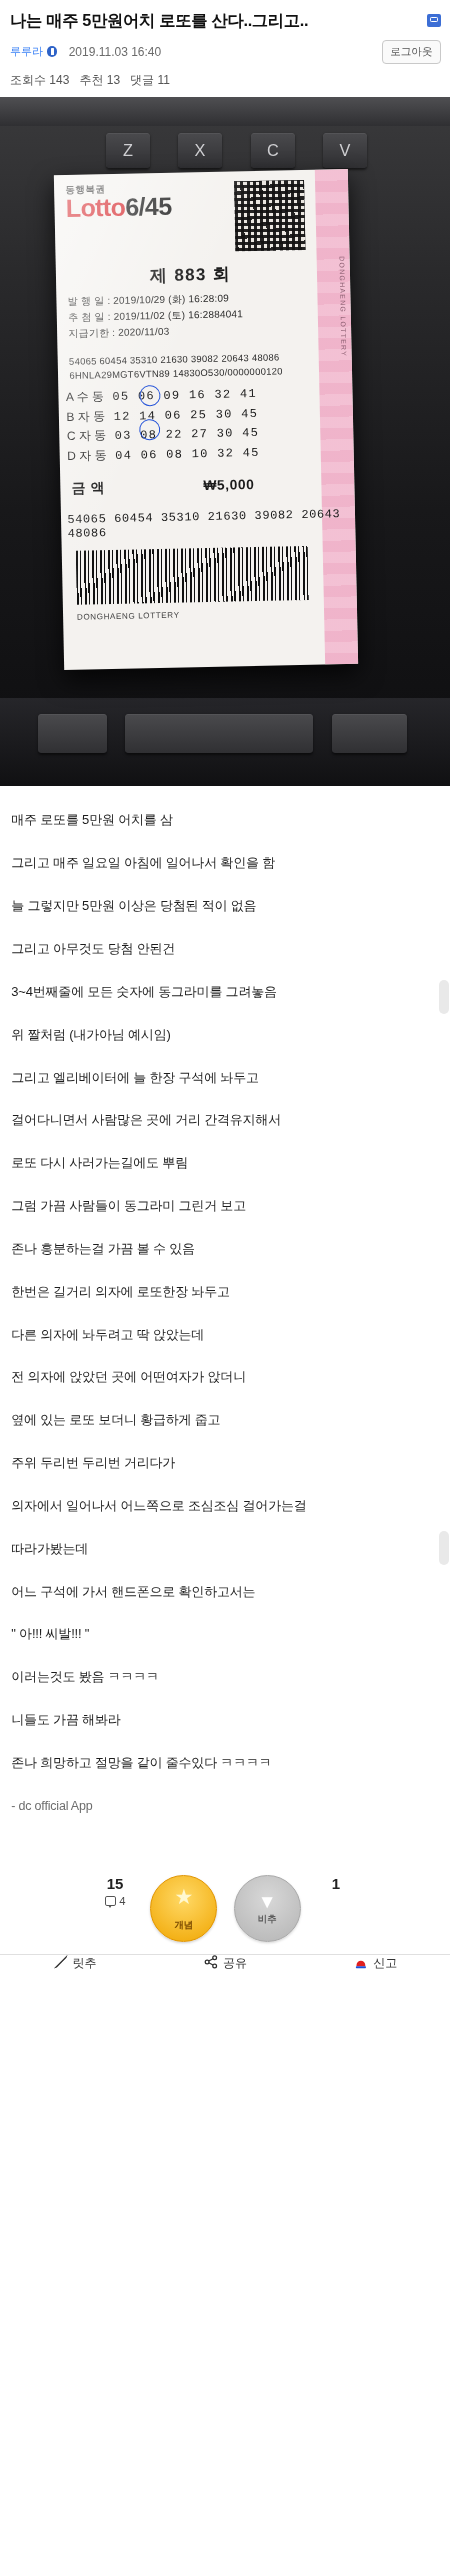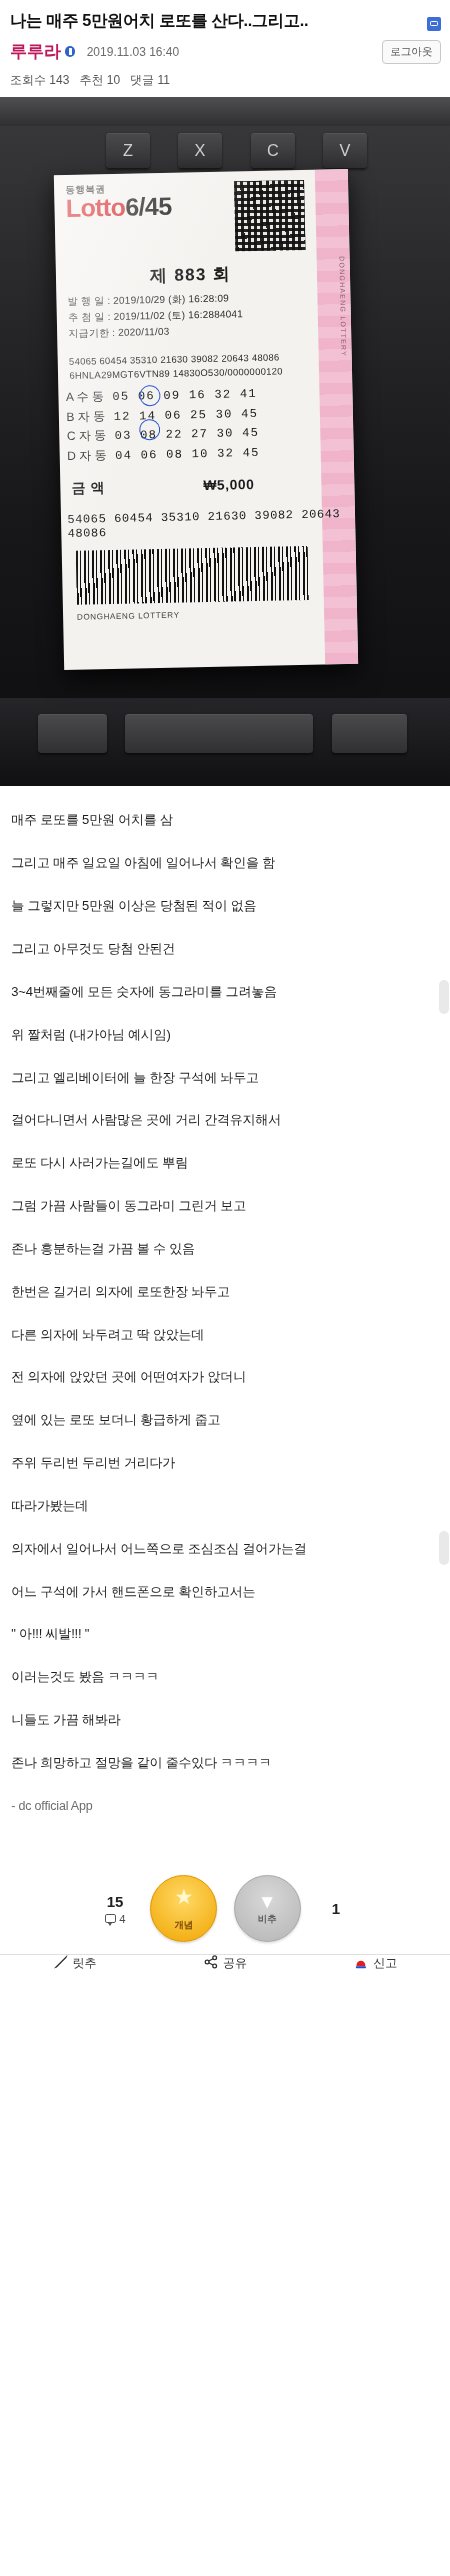--- a/index.html
+++ b/index.html
@@ -20,21 +20,21 @@
     background: #ffffff;
     box-sizing: border-box;
   }
 
   
   .post-header {
     padding: 10px 10px 0 10px;
   }
   .title-row {
     display: flex;
-    align-items: flex-end;
+    align-items: center;
     gap: 7px;
   }
   .post-title {
     font-size: 16.3px;
     font-weight: bold;
     color: #111;
     letter-spacing: -0.3px;
     line-height: 1.3;
     flex: 1 1 auto;
     white-space: nowrap;
@@ -65,23 +65,23 @@
     display: flex;
     align-items: center;
     margin-top: 8.8px;
   }
   .author-block {
     display: flex;
     align-items: center;
     gap: 3.8px;
   }
   .author-name {
-    font-size: 17px;
-    color: #be185d;
-    font-weight: bold;
+    font-size: 11px;
+    color: #3b82f6;
+    font-weight: normal;
   }
   .author-icon {
     width: 10.6px;
     height: 10.6px;
     border-radius: 50%;
     background: #2e63c8;
     display: inline-block;
     position: relative;
   }
   .author-icon::after {
@@ -345,21 +345,21 @@
     align-items: center;
     justify-content: center;
     color: #9a9a9a;
     font-size: 6.9px;
     line-height: 1.1;
   }
 
   
   .vote-area {
     display: flex;
-    align-items: center;
+    align-items: flex-start;
     justify-content: center;
     gap: 16.3px;
     padding: 17.5px 0 11.3px 0;
   }
   .vote-left {
     text-align: center;
     min-width: 38px;
   }
   .vote-count {
     font-size: 15px;
@@ -498,21 +498,21 @@
       <div class="logout-button">로그아웃</div>
     </div>
 
     <div class="stats-row">
       <span class="stat">
         <span>조회수</span>
         <span class="num">143</span>
       </span>
       <span class="stat">
         <span>추천</span>
-        <span class="num">10</span>
+        <span class="num">13</span>
       </span>
       <span class="stat">
         <span>댓글</span>
         <span class="num">11</span>
       </span>
     </div>
   </div>
   <div class="divider"></div>
 
   <div class="photo-wrap">
@@ -603,22 +603,22 @@
     <p>그리고 엘리베이터에 늘 한장 구석에 놔두고</p>
     <p>걸어다니면서 사람많은 곳에 거리 간격유지해서</p>
     <p>로또 다시 사러가는길에도 뿌림</p>
     <p>그럼 가끔 사람들이 동그라미 그린거 보고</p>
     <p>존나 흥분하는걸 가끔 볼 수 있음</p>
     <p>한번은 길거리 의자에 로또한장 놔두고</p>
     <p>다른 의자에 놔두려고 딱 앉았는데</p>
     <p>전 의자에 앉았던 곳에 어떤여자가 앉더니</p>
     <p>옆에 있는 로또 보더니 황급하게 줍고</p>
     <p>주위 두리번 두리번 거리다가</p>
+    <p>의자에서 일어나서 어느쪽으로 조심조심 걸어가는걸</p>
     <p>따라가봤는데</p>
-    <p>의자에서 일어나서 어느쪽으로 조심조심 걸어가는걸</p>
     <p>어느 구석에 가서 핸드폰으로 확인하고서는</p>
     <p>" 아!!! 씨발!!! "</p>
     <p>이러는것도 봤음 ㅋㅋㅋㅋ</p>
     <p>니들도 가끔 해봐라</p>
     <p>존나 희망하고 절망을 같이 줄수있다 ㅋㅋㅋㅋ</p>
     <p class="signature">- dc official App</p>
   </div>
 
   <div class="vote-area">
     <div class="vote-left">

